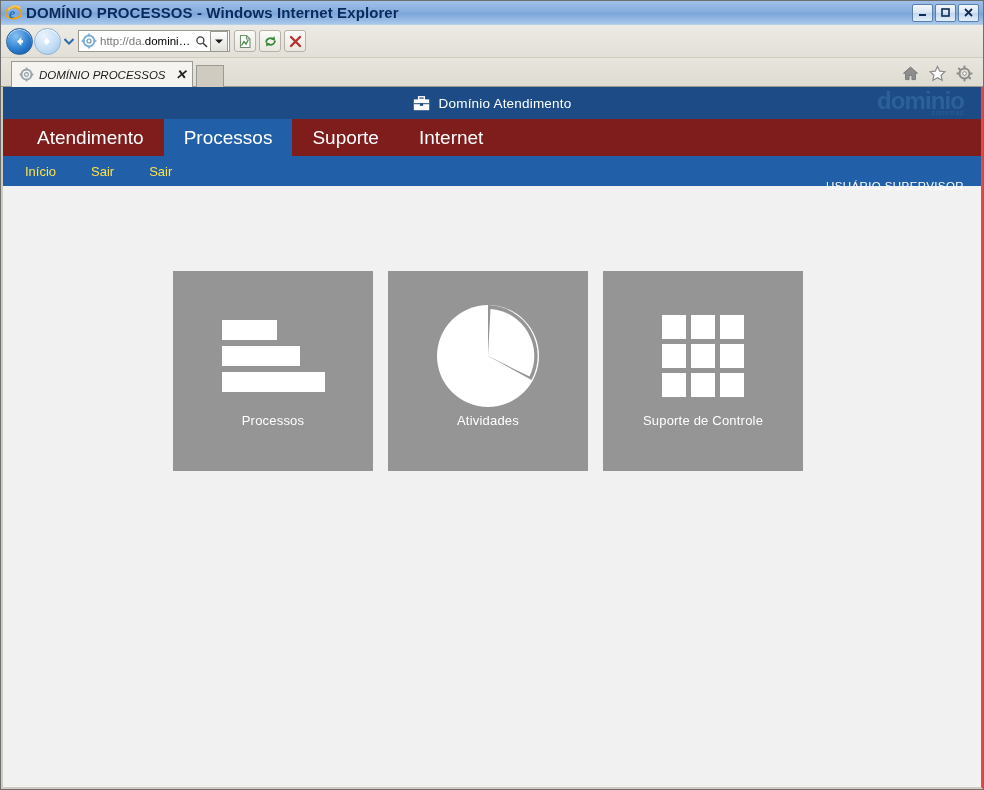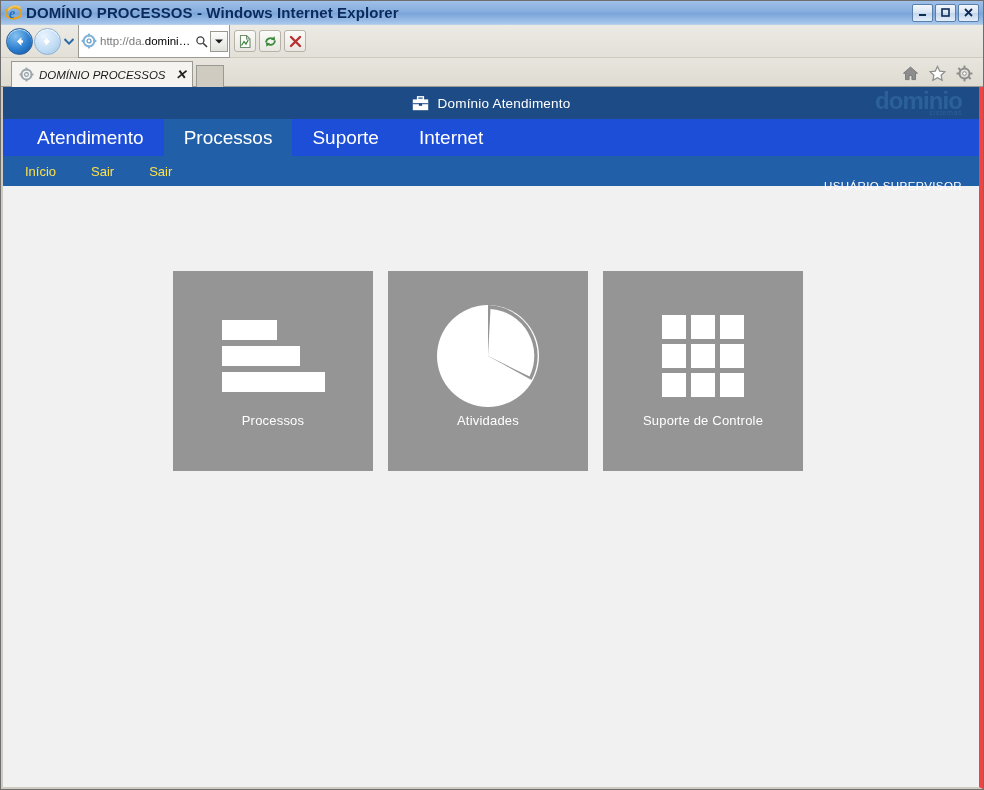--- a/index.html
+++ b/index.html
@@ -118,21 +118,21 @@
     width: 14px;
     height: 22px;
     display: flex;
     align-items: center;
     justify-content: center;
     margin: 0 2px 0 1px;
   }
   .addressbar {
     flex: none;
     width: 152px;
-    height: 34px;
+    height: 22px;
     box-sizing: border-box;
     background: #ffffff;
     border: 1px solid #9a9a92;
     display: flex;
     align-items: center;
     padding: 0 1px 0 2px;
     margin-right: 4px;
   }
   .addr-icon { width: 16px; height: 16px; flex: none; margin-right: 3px; }
   .addr-text {
@@ -225,21 +225,21 @@
     padding: 0 10px 4px 0;
   }
   .tb-ico { width: 17px; height: 17px; display: block; }
 
   
   .viewport {
     flex: 1;
     box-sizing: border-box;
     background: #f1f1f1;
     border-left: 2px solid #cfcbc1;
-    border-right: 4px solid #ef4444;
+    border-right: 2px solid #ef4444;
     border-bottom: 2px solid #cfcbc1;
     overflow: hidden;
     position: relative;
   }
 
   
   .app-header {
     height: 32px;
     background: #1d4b85;
     display: flex;
@@ -278,21 +278,21 @@
   }
   .brand-sub {
     font-size: 7px;
     color: #2c6099;
     letter-spacing: 0.6px;
     margin-top: -2px;
   }
 
   .mainnav {
     height: 37px;
-    background: #1d4ed8;
+    background: #7f1d1d;
     display: flex;
     align-items: stretch;
     padding-left: 14px;
   }
   .mainnav-item {
     display: flex;
     align-items: center;
     padding: 0 20px;
     color: #ffffff;
     font-size: 19px;

